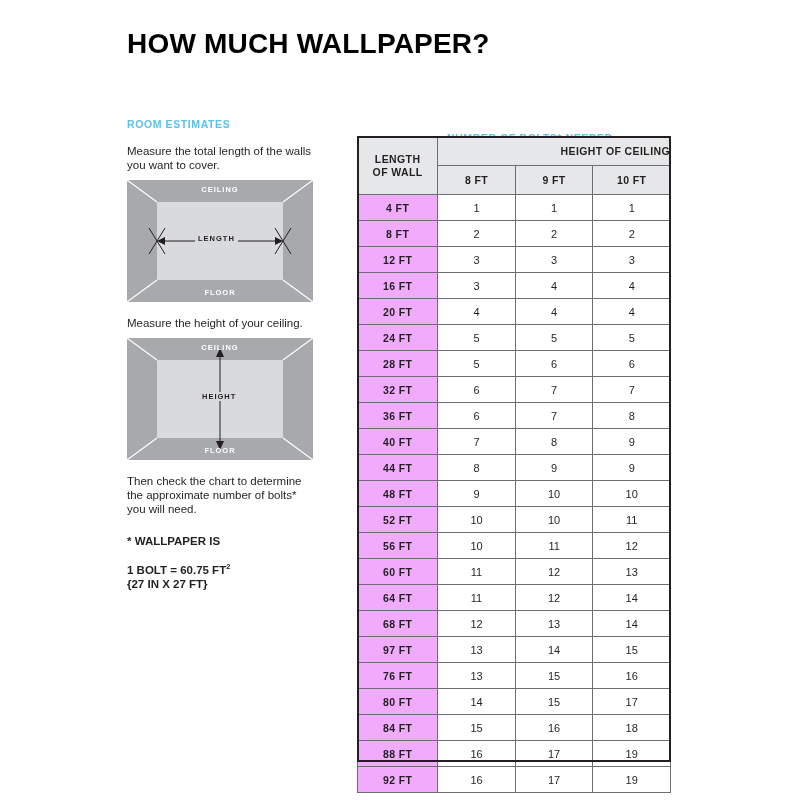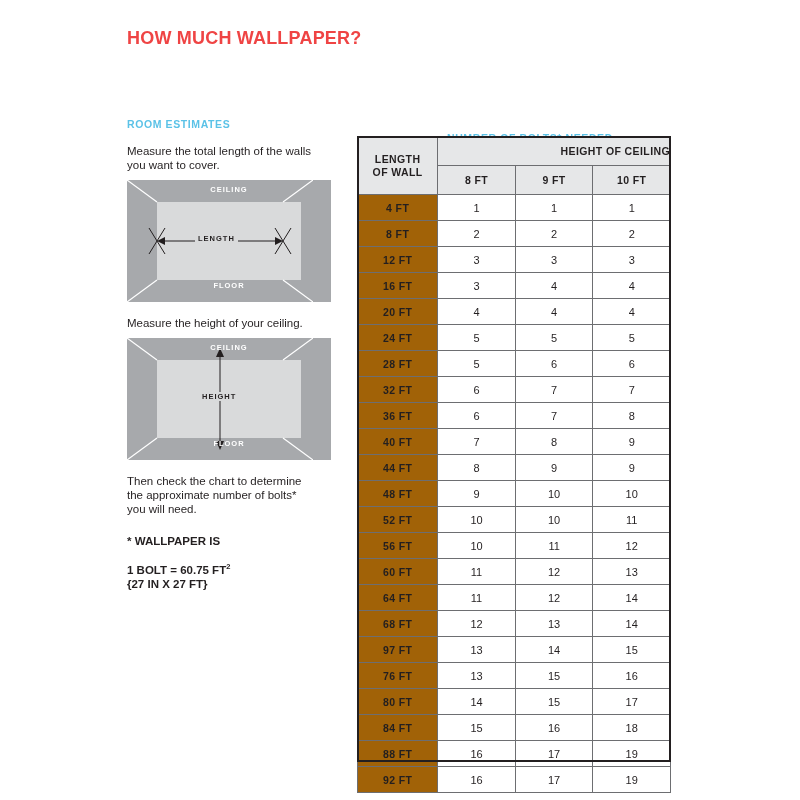--- a/index.html
+++ b/index.html
@@ -17,24 +17,24 @@
   .page {
     position: relative;
     width: 800px;
     height: 800px;
     box-sizing: border-box;
   }
   .title {
     position: absolute;
     left: 127px;
     top: 28px;
-    font-size: 18px;
+    font-size: 28px;
     font-weight: bold;
     letter-spacing: 0.2px;
-    color: #ef4444;
+    color: #000000;
     text-transform: uppercase;
   }
   .section-head {
     font-size: 10.5px;
     font-weight: bold;
     letter-spacing: 0.6px;
     color: #5bc2e7;
     text-transform: uppercase;
   }
   #room-estimates-head {
@@ -57,21 +57,21 @@
     width: 190px;
   }
   .instr {
     font-size: 11.5px;
     line-height: 14px;
     color: #231f20;
     margin: 0 0 8px 0;
   }
   .diagram {
     position: relative;
-    width: 204px;
+    width: 186px;
     height: 122px;
     background: #ffffff;
     margin: 2px 0 14px 0;
   }
   .diagram .wall {
     position: absolute;
     inset: 0;
     background: #a7a9ac;
   }
   .diagram .inner {
@@ -86,21 +86,21 @@
     position: absolute;
     left: 0;
     right: 0;
     text-align: center;
     font-size: 7.5px;
     letter-spacing: 1px;
     color: #ffffff;
     font-weight: bold;
   }
   .band-top { top: 5px; }
-  .band-bottom { bottom: 12px; }
+  .band-bottom { bottom: 5px; }
   .dim-label {
     position: absolute;
     font-size: 7.5px;
     letter-spacing: 1px;
     color: #231f20;
     font-weight: bold;
     background: #d9dadb;
     padding: 0 3px;
   }
   .note-bold {
@@ -149,21 +149,21 @@
     height: 56px;
   }
   table.bolts thead th.hoc {
     height: 28px;
     text-align: right;
   }
   table.bolts thead th.sub {
     height: 28px;
   }
   table.bolts td.len {
-    background: #a16207;
+    background: #f0abfc;
     font-weight: bold;
     font-size: 10.5px;
     letter-spacing: 0.4px;
     width: 80px;
   }
   table.bolts td.val {
     background: #ffffff;
     width: 78px;
   }
   .outer-border {

